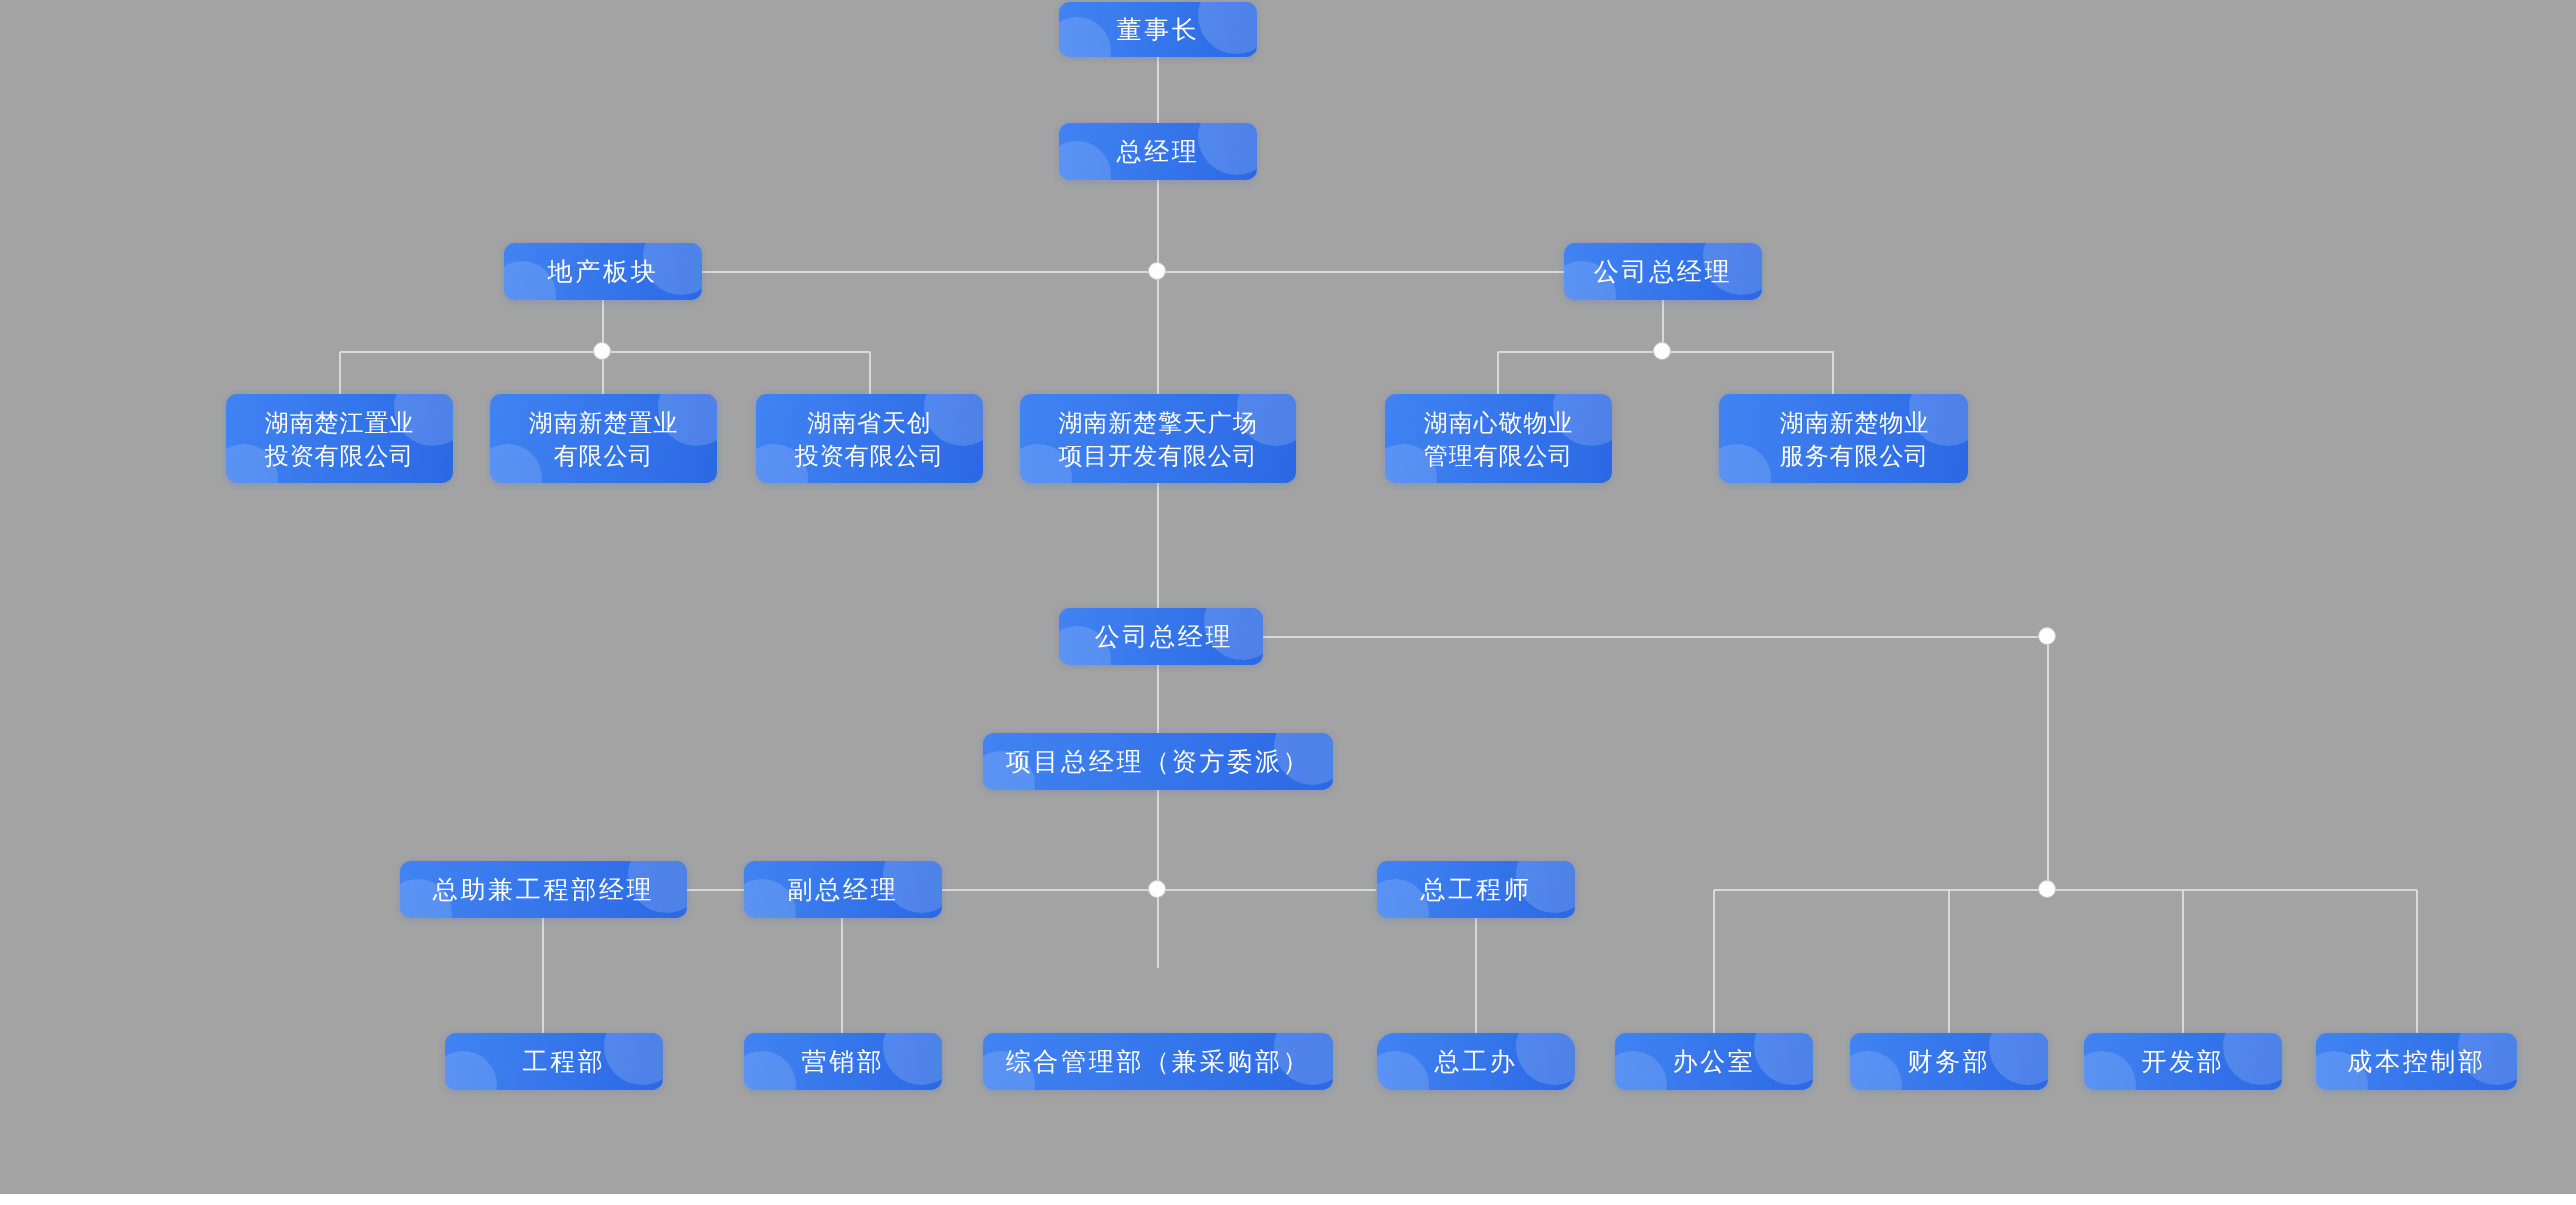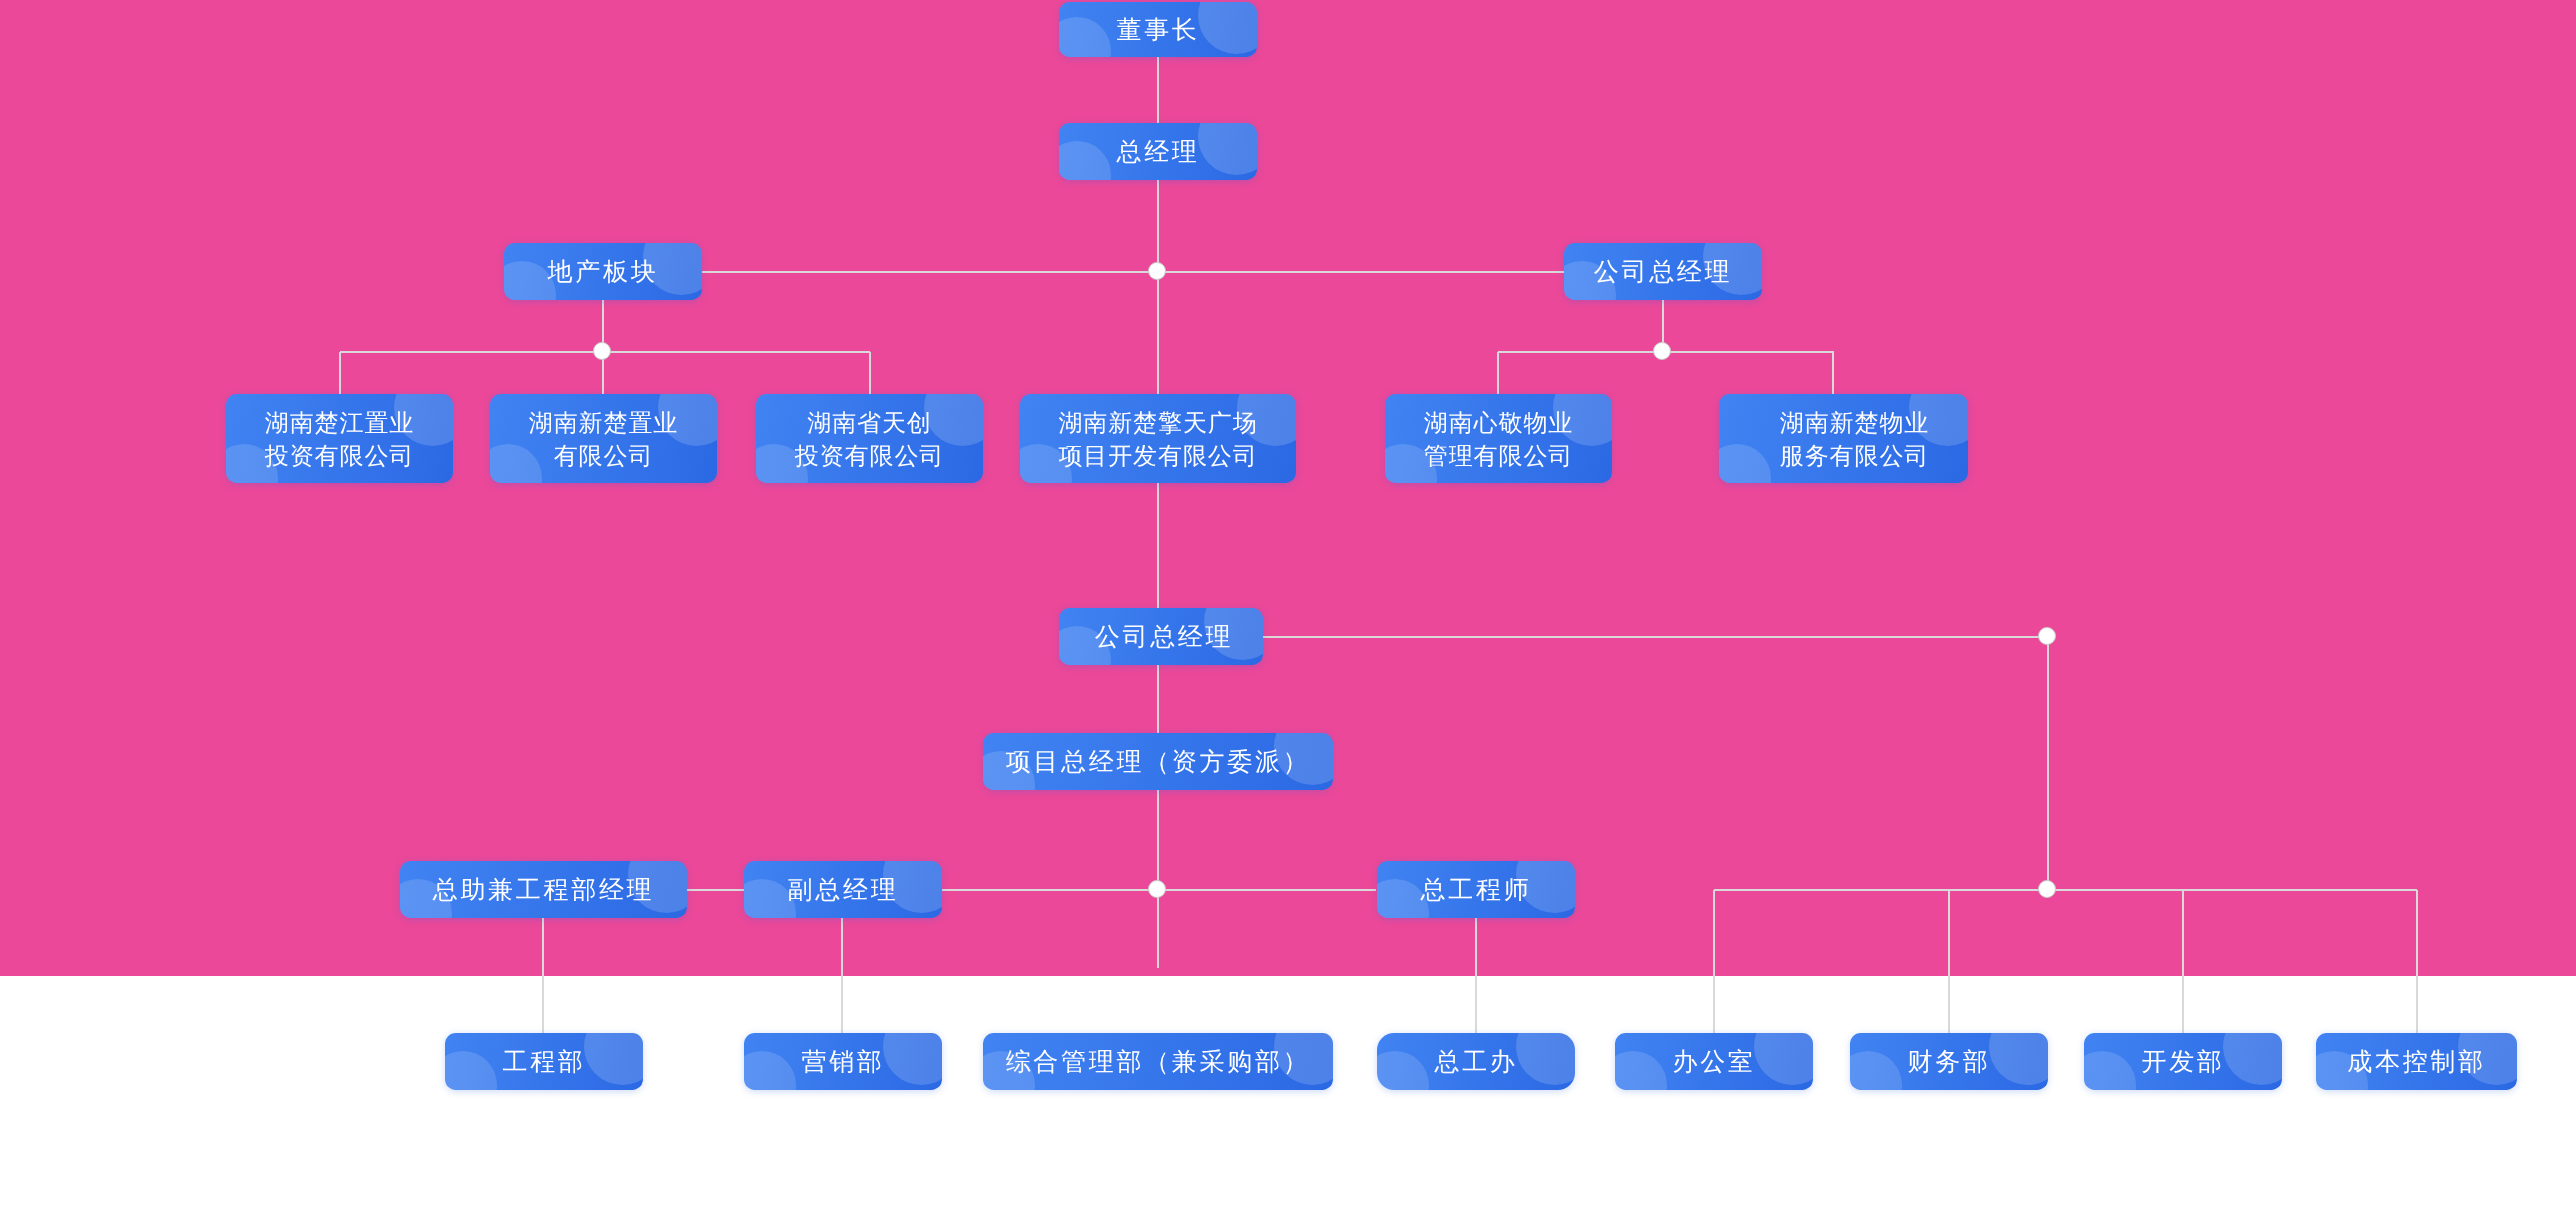--- a/index.html
+++ b/index.html
@@ -1,18 +1,18 @@
 <!DOCTYPE html>
 <html style="font-size:14.2px"><head>
 <meta charset="utf-8">
 <style>
   html, body { margin: 0; padding: 0; background: #ffffff; }
   body { width: 2576px; height: 1206px; overflow: hidden;
          font-family: "Liberation Sans", "DejaVu Sans", sans-serif; }
-  #canvas { position: relative; width: 2576px; height: 976px; background: #ec4899; }
+  #canvas { position: relative; width: 2576px; height: 1194px; background: #a3a3a3; }
 
   
   .hline, .vline { position: absolute; background: #d9d9d9; }
   .hline { height: 1.8px; }
   .vline { width: 1.8px; }
 
   
   .joint { position: absolute; width: 16px; height: 16px; border-radius: 50%;
            background: #ffffff; border: 1.8px solid #c9c9c9; box-sizing: content-box; }
 
@@ -89,21 +89,21 @@
   <div class="node node--lg" style="left:1719px; top:394px; width:227px; height:89px;padding-left:22px;"><span>湖南新楚物业
 服务有限公司</span></div>
 
   <div class="node" style="left:1059px; top:608px; width:198px; height:57px;padding-left:6px;"><span>公司总经理</span></div>
   <div class="node" style="left:983px; top:733px; width:350px; height:57px;"><span>项目总经理（资方委派）</span></div>
 
   <div class="node" style="left:400px; top:861px; width:287px; height:57px;"><span>总助兼工程部经理</span></div>
   <div class="node" style="left:744px; top:861px; width:198px; height:57px;"><span>副总经理</span></div>
   <div class="node" style="left:1377px; top:861px; width:198px; height:57px;"><span>总工程师</span></div>
 
-  <div class="node" style="left:445px; top:1033px; width:198px; height:57px;"><span>工程部</span></div>
+  <div class="node" style="left:445px; top:1033px; width:198px; height:57px;padding-left:20px;"><span>工程部</span></div>
   <div class="node" style="left:744px; top:1033px; width:198px; height:57px;"><span>营销部</span></div>
   <div class="node" style="left:983px; top:1033px; width:350px; height:57px;"><span>综合管理部（兼采购部）</span></div>
   <div class="node" style="left:1377px; top:1033px; width:198px; height:57px;border-radius:17px;"><span>总工办</span></div>
   <div class="node" style="left:1615px; top:1033px; width:198px; height:57px;"><span>办公室</span></div>
   <div class="node" style="left:1850px; top:1033px; width:198px; height:57px;"><span>财务部</span></div>
   <div class="node" style="left:2084px; top:1033px; width:198px; height:57px;"><span>开发部</span></div>
   <div class="node" style="left:2316px; top:1033px; width:201px; height:57px;"><span>成本控制部</span></div>
 
 </div>
 

